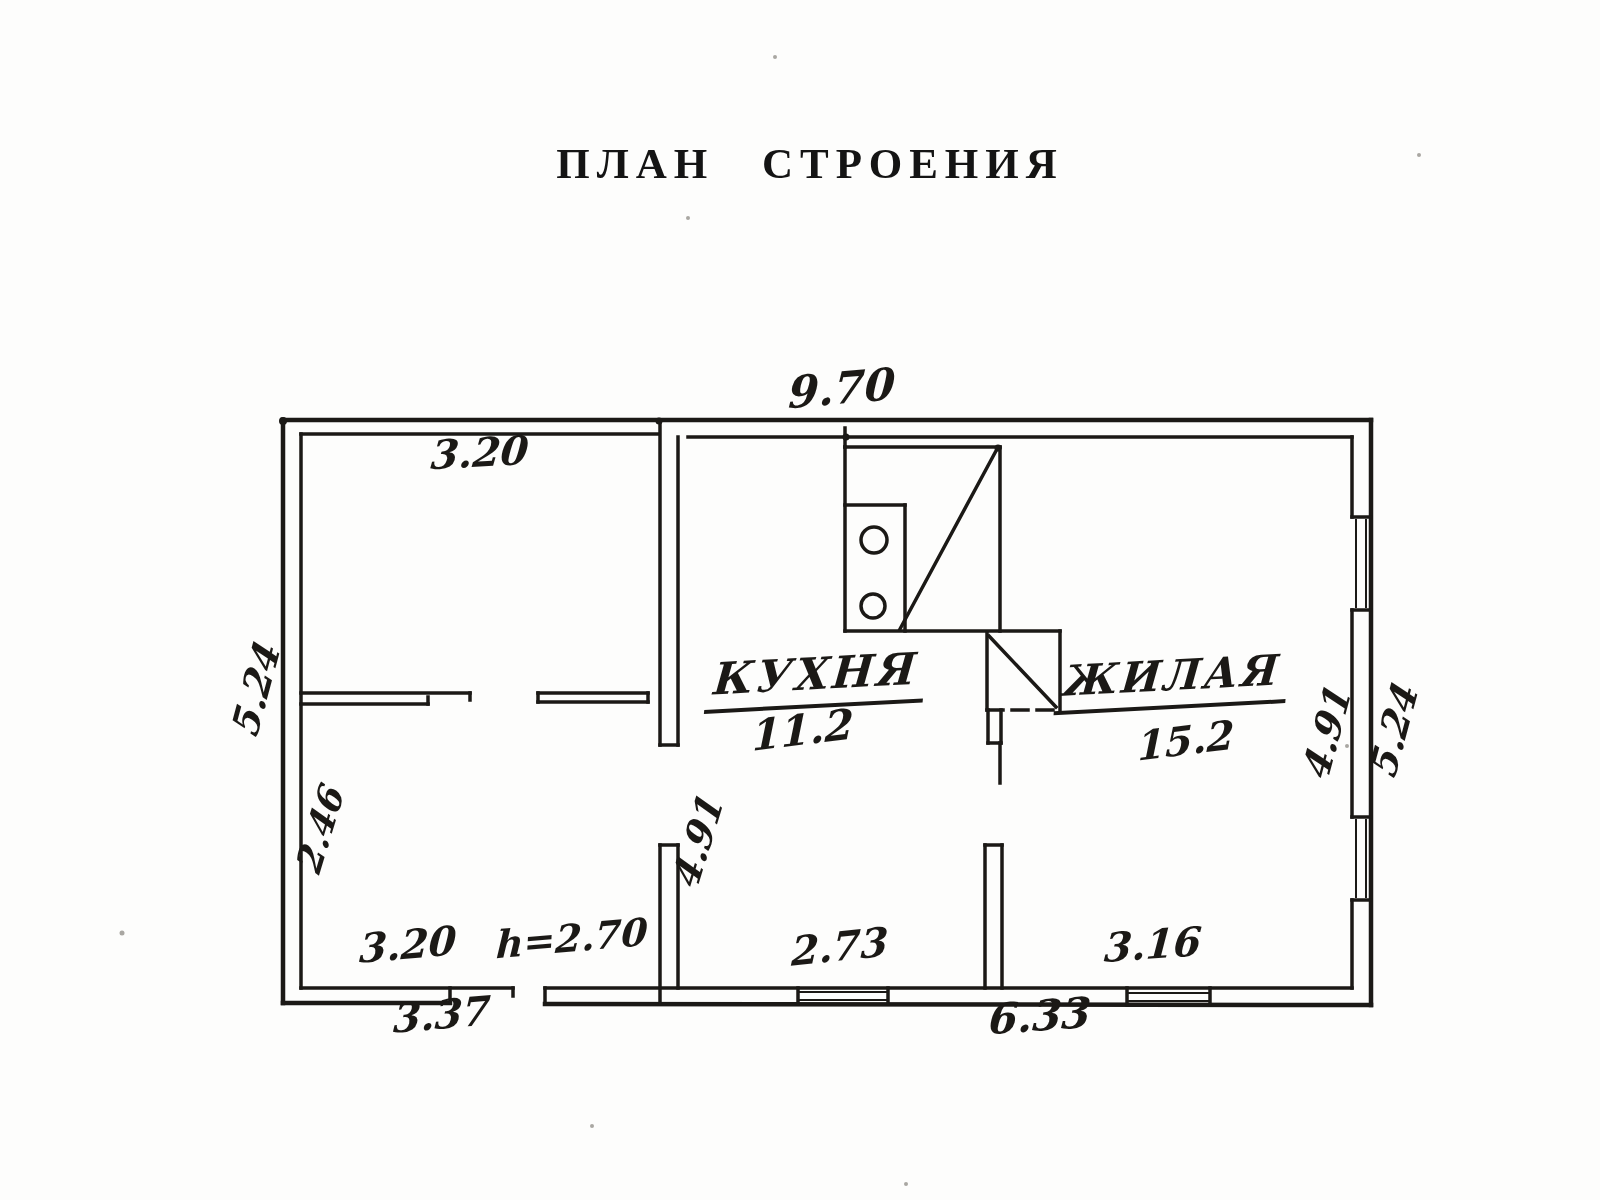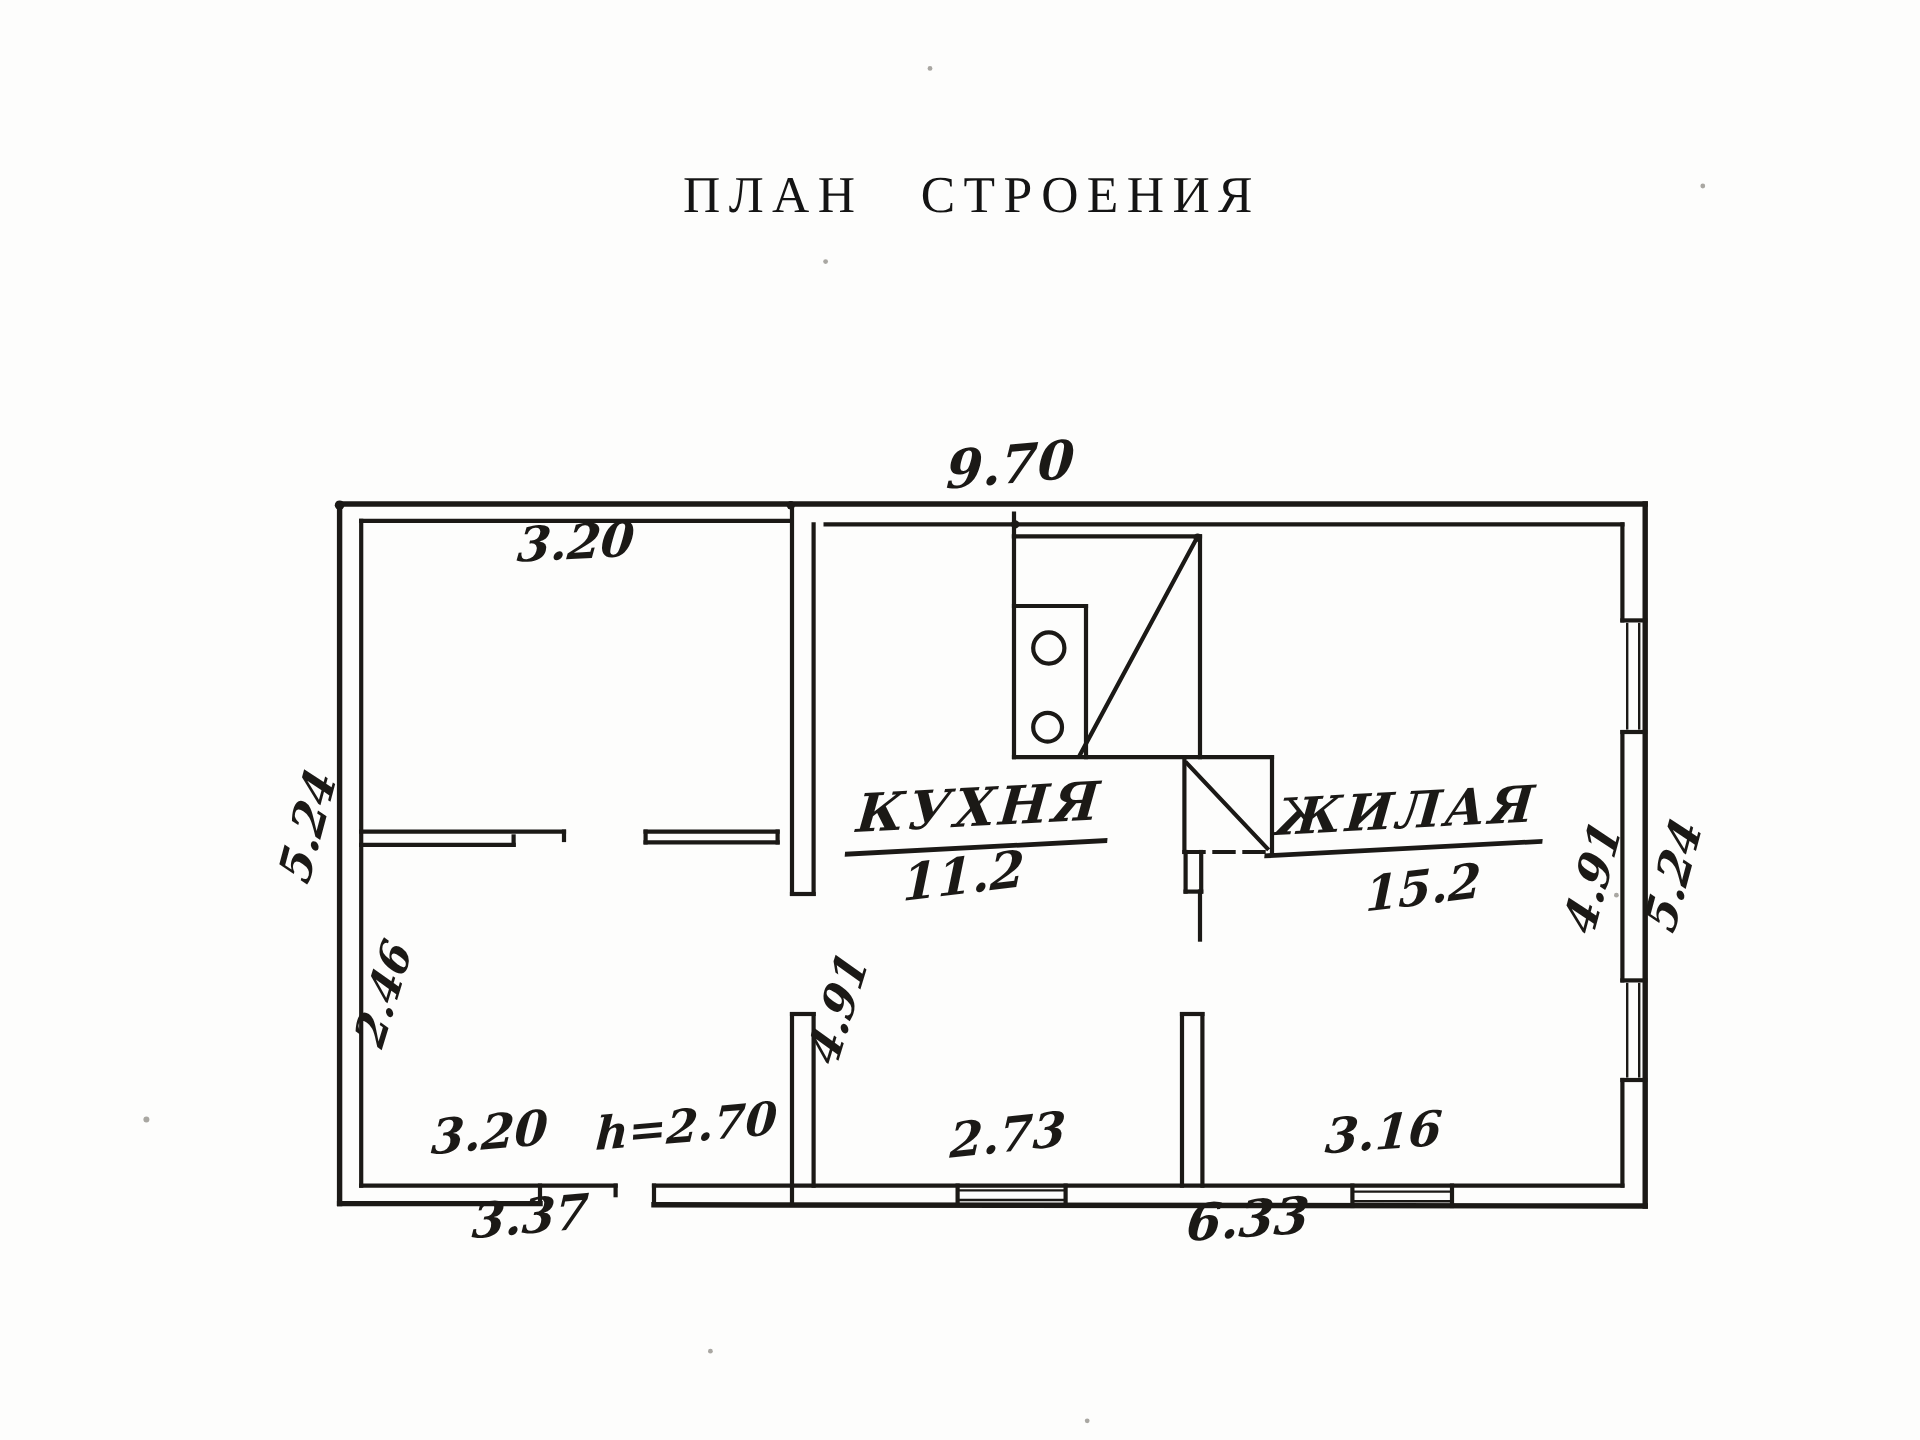--- a/index.html
+++ b/index.html
@@ -6,21 +6,21 @@
   body { width: 1600px; height: 1200px; background: #ffffff; }
   .page {
     position: relative; width: 1600px; height: 1200px;
     background: #fdfdfc; overflow: hidden;
     font-family: "DejaVu Serif", serif;
   }
   .title {
     position: absolute; left: 810px; top: 163px;
     transform: translate(-50%, -50%);
     font-family: "Liberation Serif", serif;
-    font-weight: 400; font-size: 43px; color: #141414;
+    font-weight: 700; font-size: 43px; color: #141414;
     letter-spacing: 7px; word-spacing: 30px; white-space: nowrap;
     margin: 0;
   }
   .plan-svg { position: absolute; left: 0; top: 0; }
   .plan-svg line { stroke: #1b1916; stroke-linecap: square; fill: none; }
   .plan-svg circle.burner { stroke: #1b1916; fill: none; }
   .plan-svg .w4 line { stroke-width: 4.5px; }
   .plan-svg .w3 line { stroke-width: 3.5px; }
   .plan-svg .w2 line { stroke-width: 2px; }
   .plan-svg circle.burner { stroke-width: 3.5px; }

